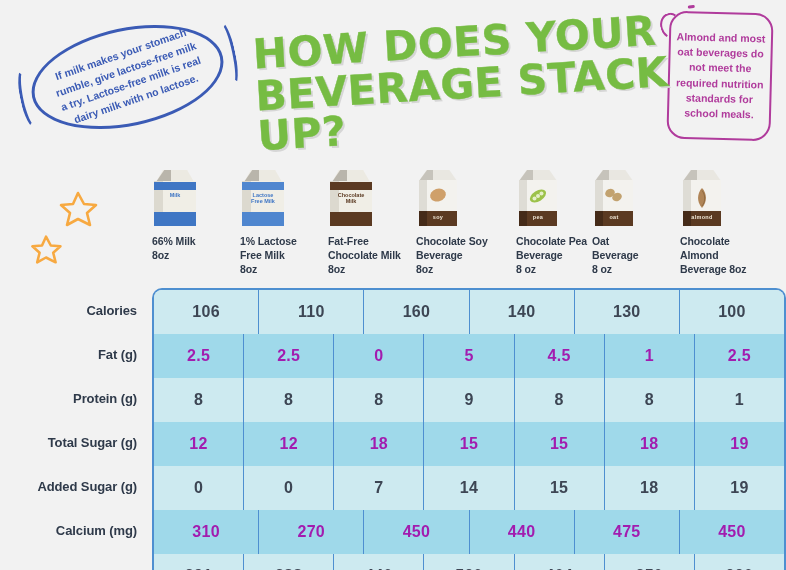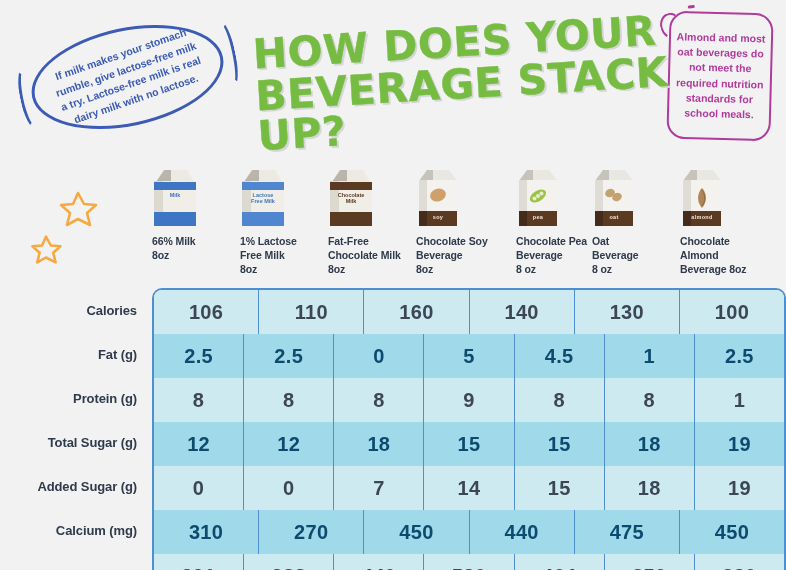--- a/index.html
+++ b/index.html
@@ -137,26 +137,26 @@
   .table{
     position:absolute;left:152px;top:288px;width:634px;
     border:2px solid #4e8fd0;border-radius:10px 10px 0 0;
     border-bottom:none;box-sizing:border-box;overflow:hidden;
   }
   .trow{display:flex;height:44px;position:relative;}
   .trow.odd{background:#cdeaf0;}
   .trow.even{background:#9fd9ea;}
   .tcell{
     flex:1 1 0;display:flex;align-items:center;justify-content:center;
-    font-size:20px;font-weight:700;letter-spacing:.3px;
+    font-size:16px;font-weight:700;letter-spacing:.3px;
     border-right:1.5px solid #4e8fd0;box-sizing:border-box;
   }
   .tcell:last-child{border-right:none;}
   .trow.odd .tcell{color:#3d4654;}
-  .trow.even .tcell{color:#0c4a6e;}
+  .trow.even .tcell{color:#a21caf;}
 
   .rowlabels{position:absolute;left:0;top:288px;width:140px;}
   .rlab{
     height:44px;display:flex;align-items:center;justify-content:flex-end;
     color:#2f3a4a;font-size:13px;font-weight:700;letter-spacing:-0.1px;
     padding-right:3px;box-sizing:border-box;
   }
 </style>
 </head>
 <body>

